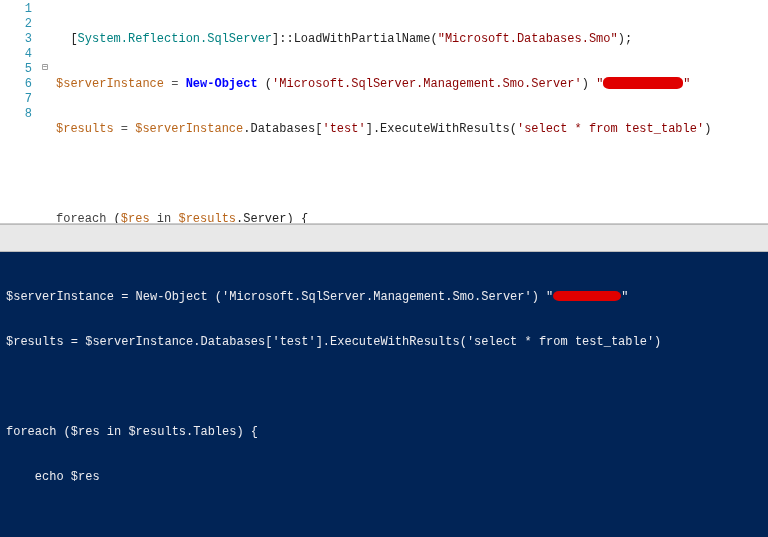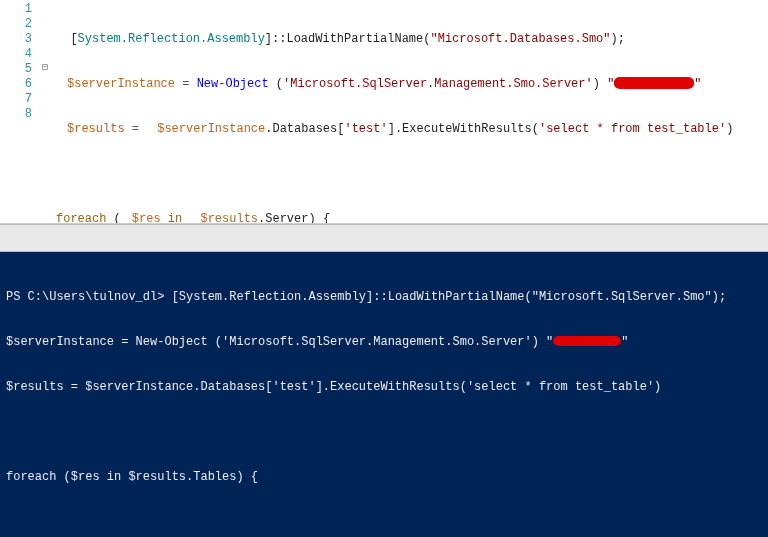--- a/index.html
+++ b/index.html
@@ -44,23 +44,23 @@
     flex: 1;
     background: #fff;
     padding: 2px 4px;
     line-height: 15px;
     white-space: pre;
     overflow: hidden;
   }
   .code-area .line { height: 15px; }
   .type { color: #008080; }
   .str { color: #8b0000; }
-  .var { color: #b8651b; margin-left: 11px; }
-  .kw { color: #a16207; margin-top: 8px; }
-  .cmd { color: #0000ff; }
+  .var { color: #b8651b; }
+  .kw { color: #404040; margin-top: 8px; }
+  .cmd { color: #0000ff; font-weight: bold; }
   .op { color: #555; }
   .plain { color: #222; }
   .redact {
     display: inline-block;
     width: 80px;
     height: 12px;
     vertical-align: middle;
     border-radius: 6px / 5px;
     background: #e00000;
     position: relative;
@@ -106,39 +106,39 @@
     <div></div>
     <div></div>
     <div></div>
     <div></div>
     <div>⊟</div>
     <div></div>
     <div></div>
     <div></div>
   </div>
   <div class="code-area">
-    <div class="line"><span class="plain">  [</span><span class="type">System.Reflection.Assembly</span><span class="plain">]::</span><span class="plain">LoadWithPartialName</span><span class="plain">(</span><span class="str">"</span><span class="str">Microsoft.Databases.Smo</span><span class="str">"</span><span class="plain">)</span><span class="plain">;</span></div>
+    <div class="line"><span class="plain">  [</span><span class="type">System.Reflection.SqlServer</span><span class="plain">]::</span><span class="plain">LoadWithPartialName</span><span class="plain">(</span><span class="str">"</span><span class="str">Microsoft.Databases.Smo</span><span class="str">"</span><span class="plain">)</span><span class="plain">;</span></div>
     <div class="line"><span class="var">$serverInstance</span><span class="op"> = </span><span class="cmd">New-Object</span><span class="plain"> (</span><span class="str">'</span><span class="str">Microsoft.SqlServer.Management.Smo.Server</span><span class="str">'</span><span class="plain">) </span><span class="str">"</span><span class="redact"></span><span class="str">"</span></div>
     <div class="line"><span class="var">$results</span><span class="op"> = </span><span class="var">$serverInstance</span><span class="plain">.</span><span class="plain">Databases</span><span class="plain">[</span><span class="str">'</span><span class="str">test</span><span class="str">'</span><span class="plain">]</span><span class="plain">.</span><span class="plain">ExecuteWithResults</span><span class="plain">(</span><span class="str">'</span><span class="str">select * from test_table</span><span class="str">'</span><span class="plain">)</span></div>
     <div class="line"></div>
     <div class="line"><span class="kw">foreach</span><span class="plain"> (</span><span class="var">$res</span><span class="kw"> in </span><span class="var">$results</span><span class="plain">.</span><span class="plain">Server</span><span class="plain">) {</span></div>
     
     
     
   </div>
 </div>
 
 <div class="divider"></div>
 
 <div class="console">
-  <div class="cl"><span>PS C:\Users\tulnov_dl&gt; </span><span>[System.Reflection.Assembly]::LoadWithPartialName("Microsoft.SqlServer.Smo");</span></div>
   <div class="cl"><span>$serverInstance = New-Object ('Microsoft.SqlServer.Management.Smo.Server') "</span><span class="redact small"></span><span>"</span></div>
   <div class="cl">$results = $serverInstance.Databases['test'].ExecuteWithResults('select * from test_table')</div>
   <div class="blank"></div>
   <div class="cl">foreach ($res in $results.Tables) {</div>
+  <div class="cl">    echo $res</div>
   
   
   
   
   
   
   
   
   
   

